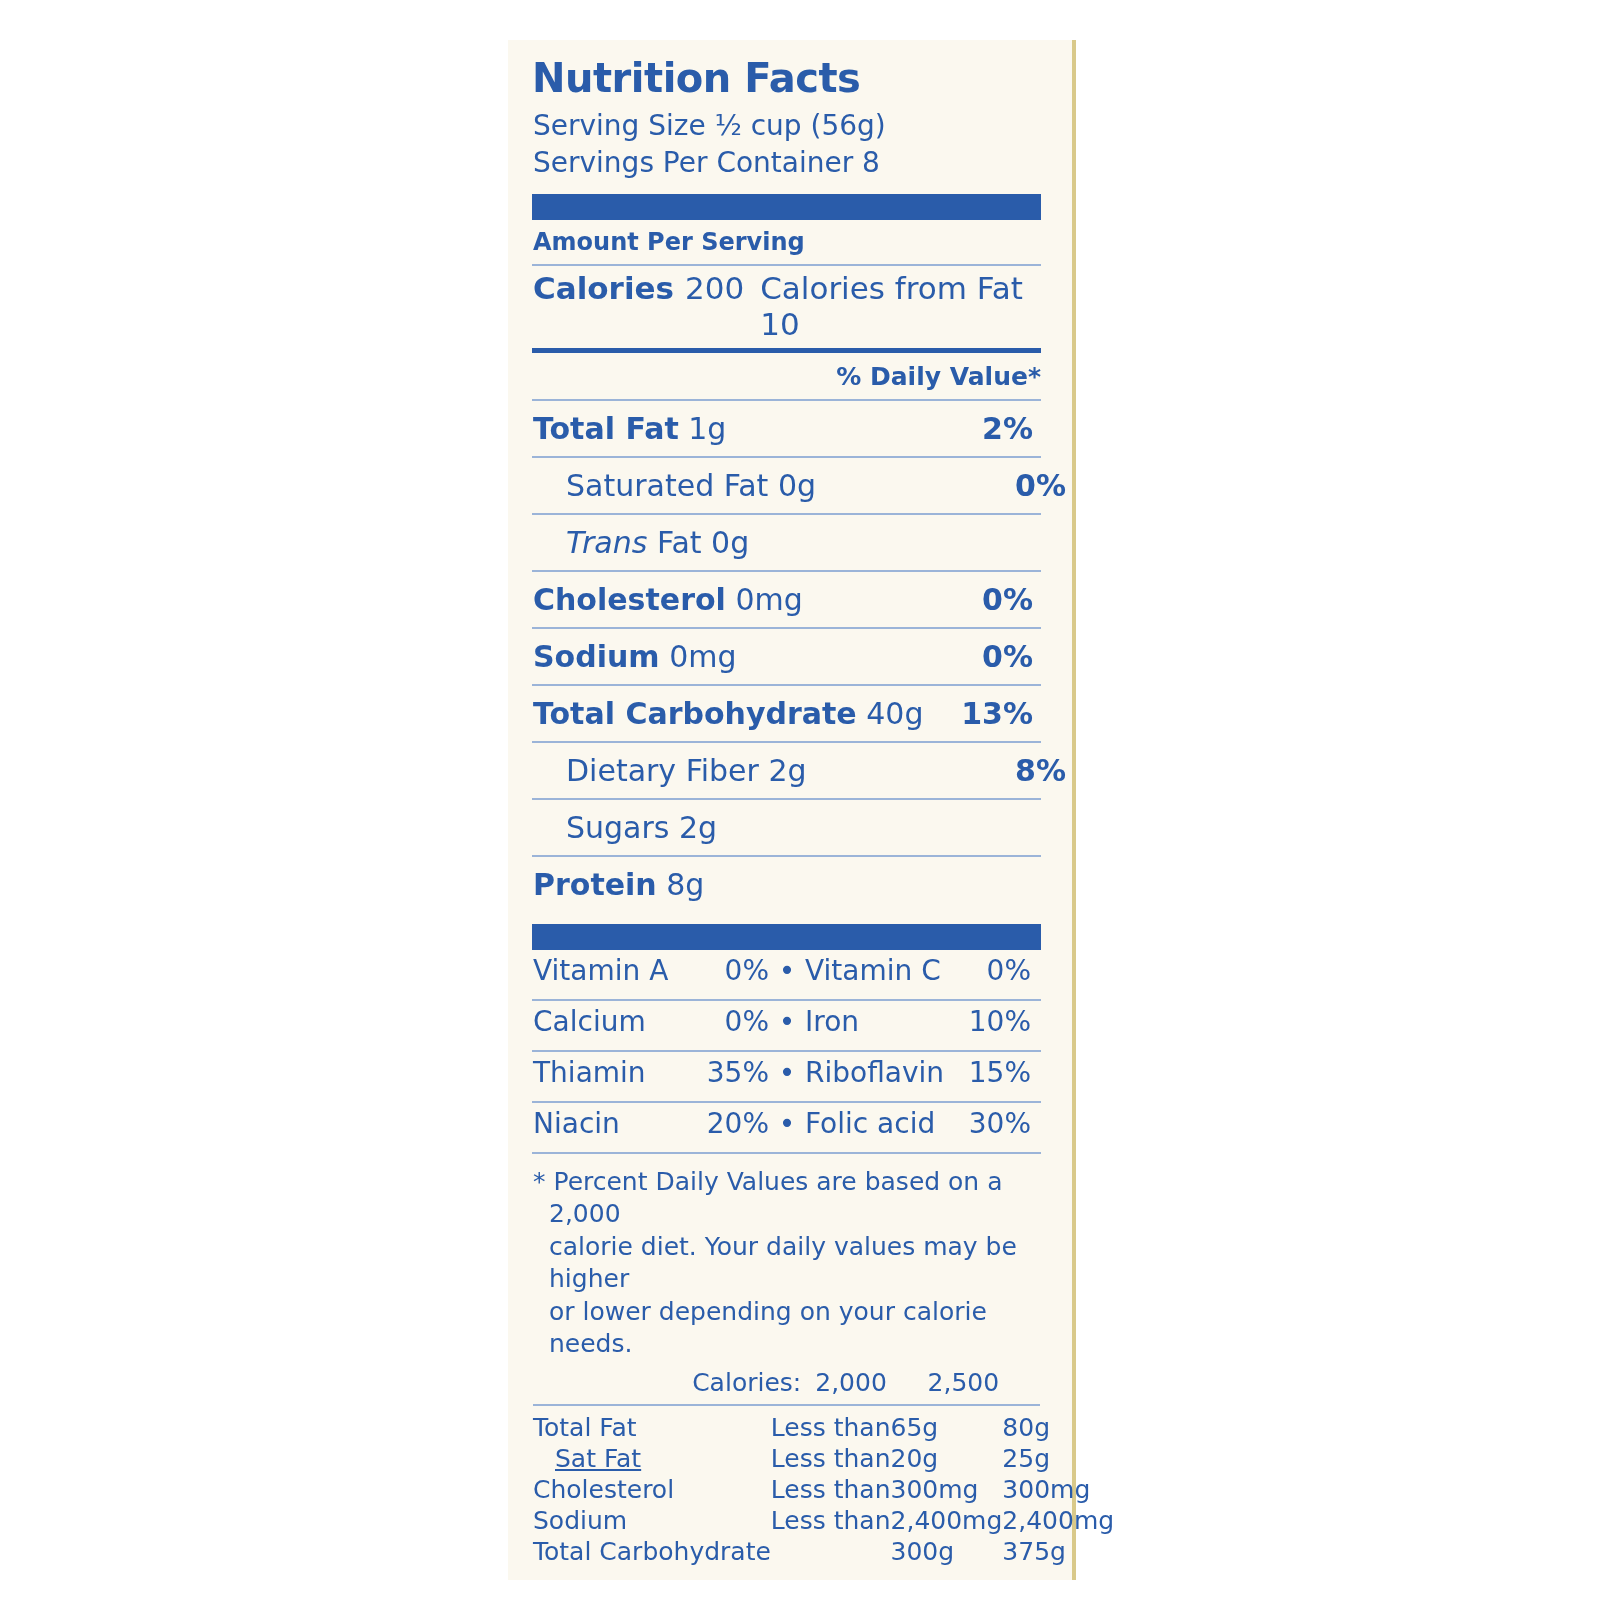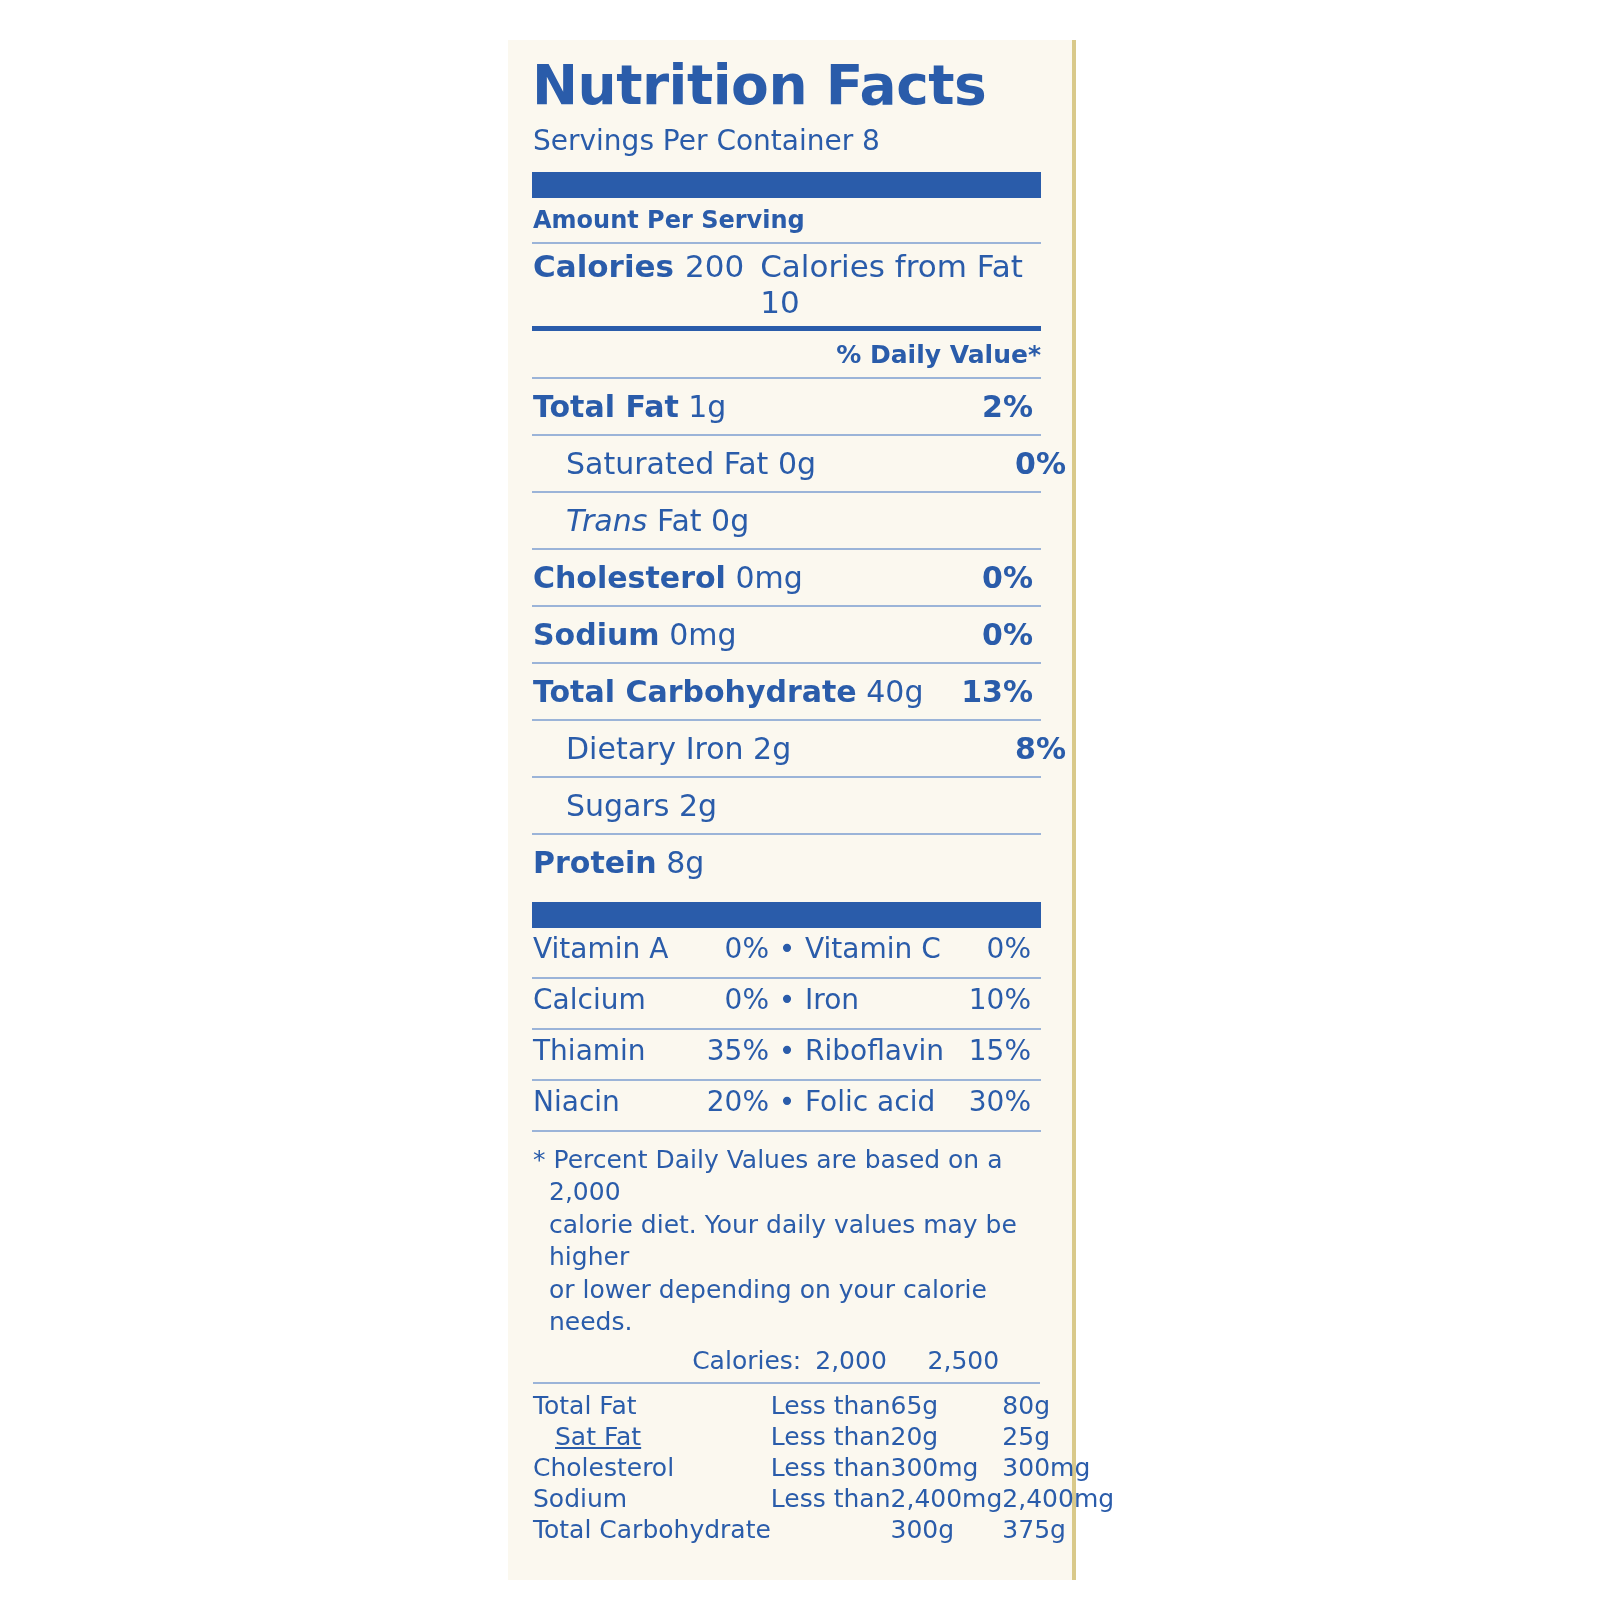--- a/index.html
+++ b/index.html
@@ -36,21 +36,21 @@
 
   .inner {
     position: absolute;
     left: 20px;
     top: 18px;
     width: 516px;
     color: #2a5caa;
   }
 
   .title {
-    font-size: 55px;
+    font-size: 40px;
     font-weight: bold;
     letter-spacing: -0.5px;
     line-height: 1.0;
     color: #2a5caa;
     margin: 0 0 10px 4px;
   }
 
   .serving-line {
     font-size: 28px;
     line-height: 1.32;
@@ -176,20 +176,21 @@
 </style>
 </head>
 <body>
 
 <div class="page">
   <div class="panel">
     <div class="inner">
 
       <div class="title">Nutrition Facts</div>
 
+      <div class="serving-line">Serving Size ½ cup (56g)</div>
       <div class="serving-line">Servings Per Container  8</div>
 
       <div class="bar-thick"></div>
 
       <div class="amount">Amount Per Serving</div>
 
       <div class="rule"></div>
 
       <div class="calories-row">
         <span class="b">Calories</span>
@@ -233,21 +234,21 @@
       </div>
       <div class="rule"></div>
 
       <div class="nut-row">
         <span class="label"><b>Total Carbohydrate</b> <span>40g</span></span>
         <span class="pct">13%</span>
       </div>
       <div class="rule"></div>
 
       <div class="nut-row indent-1">
-        <span class="label"><span>Dietary Iron</span> <span>2g</span></span>
+        <span class="label"><span>Dietary Fiber</span> <span>2g</span></span>
         <span class="pct">8%</span>
       </div>
       <div class="rule"></div>
 
       <div class="nut-row indent-1">
         <span class="label"><span>Sugars</span> <span>2g</span></span>
         <span class="pct"></span>
       </div>
       <div class="rule"></div>
 

